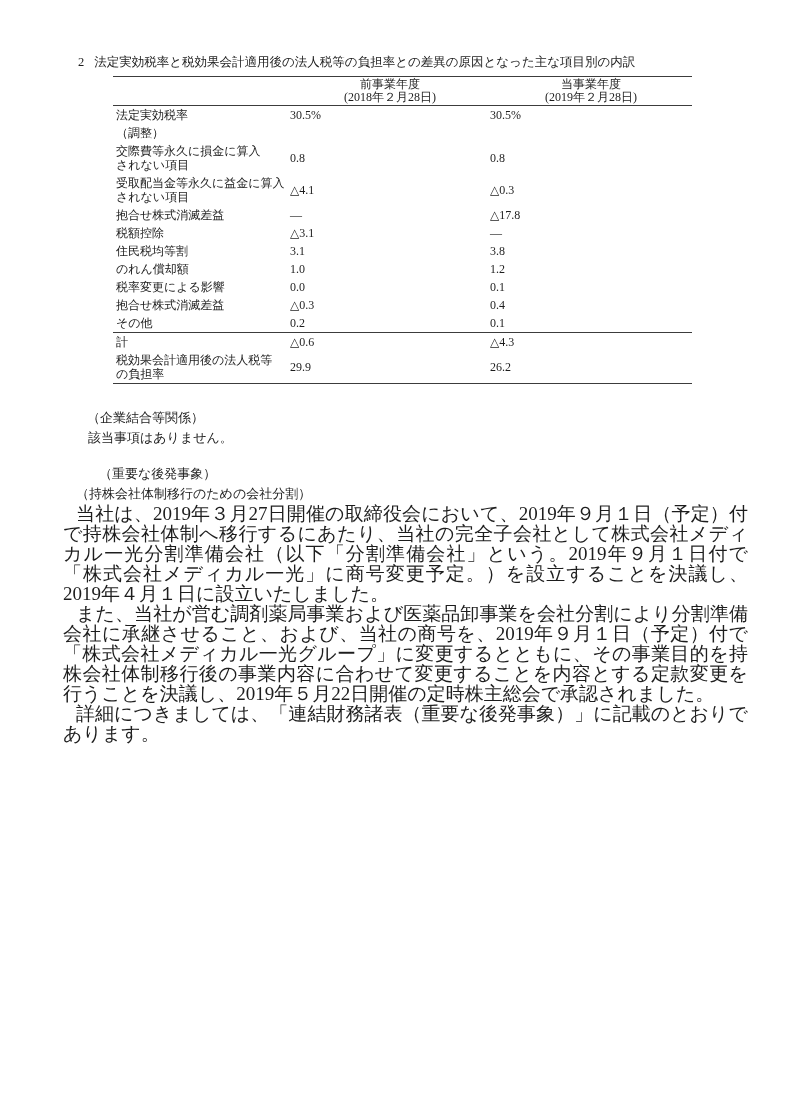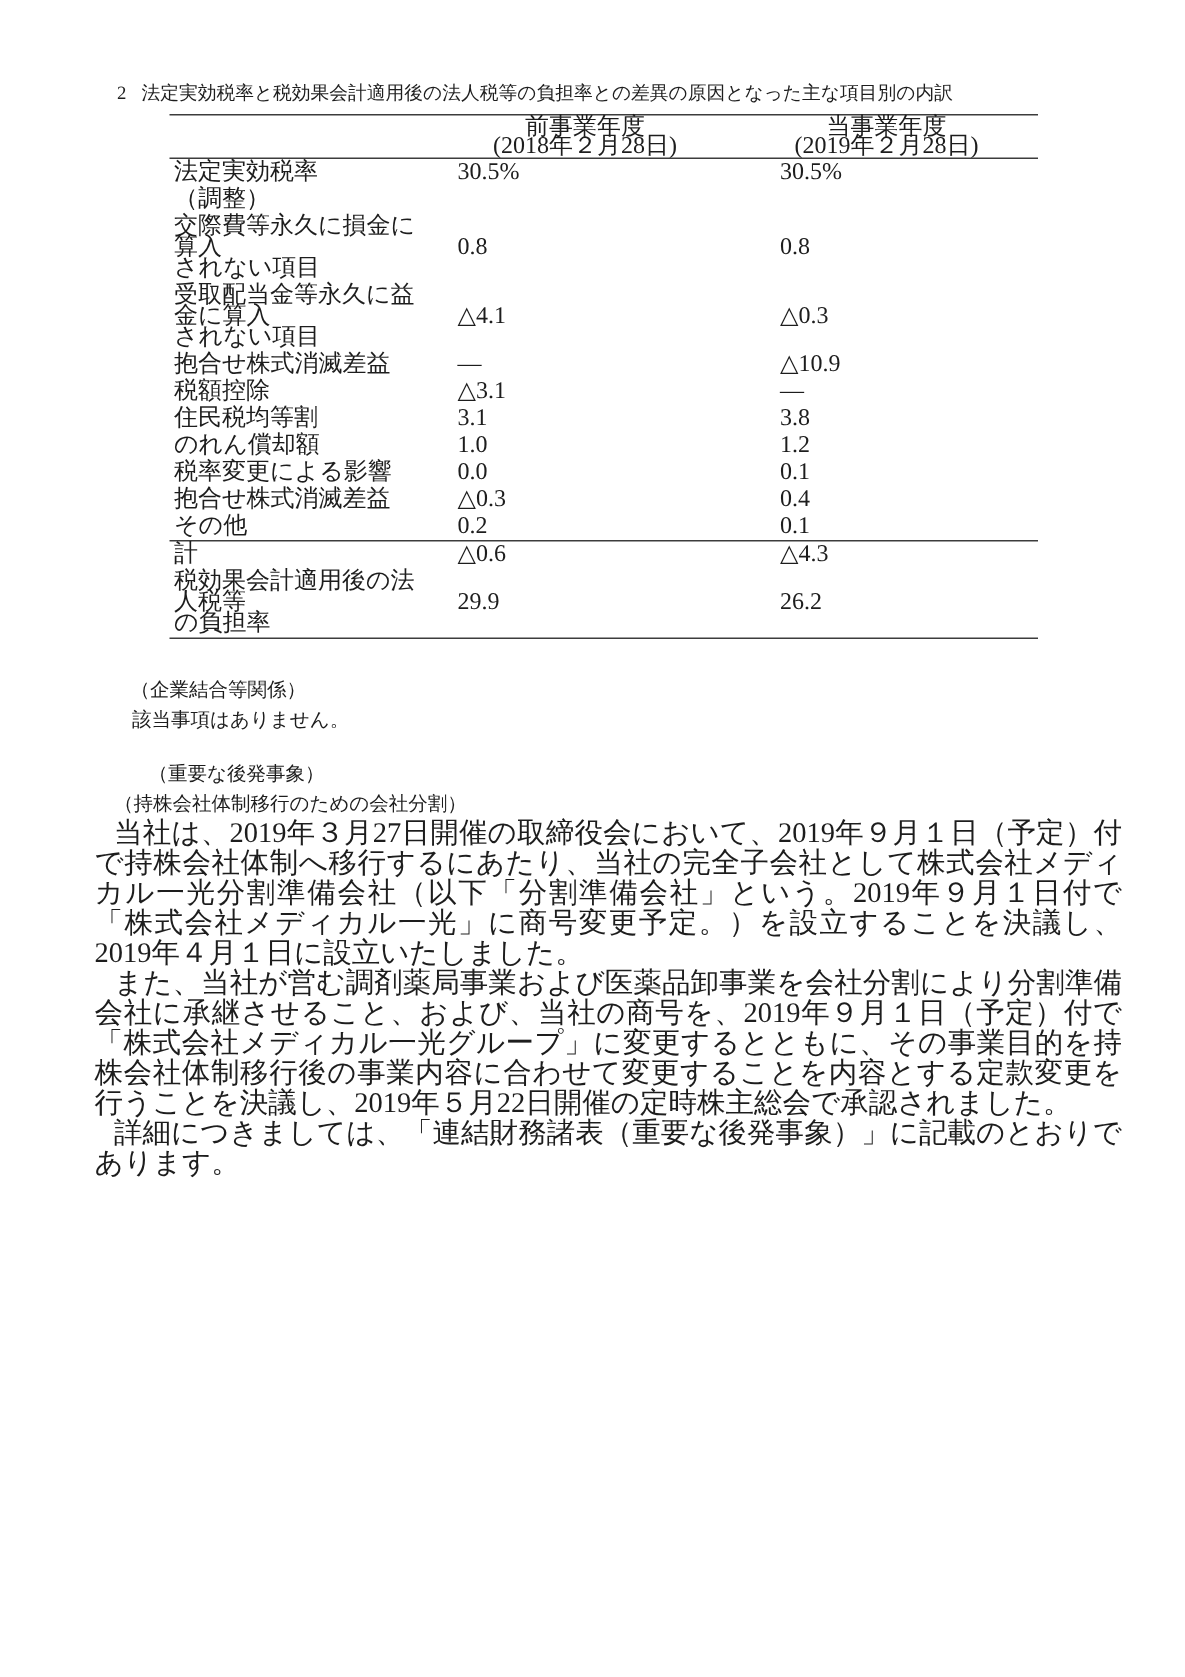--- a/index.html
+++ b/index.html
@@ -15,35 +15,34 @@
   .content { padding:54px 42px 0 63px; }
 
   
   .doc-title { font-size:12.5px; line-height:16px; margin-left:15px; white-space:nowrap; }
   .doc-title .no { display:inline-block; margin-right:10px; }
 
   
   .tax-table {
     margin:6px 0 0 50px;
     width:579px;
-    font-size:16px;
+    font-size:12px;
     border-top:1px solid #3c3c3c;
     border-bottom:1px solid #3c3c3c;
   }
   .thead {
     display:grid; grid-template-columns:177px 200px 202px;
     border-bottom:1px solid #3c3c3c;
     padding:1px 0;
   }
   .th { text-align:center; line-height:13px; }
   .tr {
     display:grid; grid-template-columns:177px 200px 202px;
     align-items:center;
     padding:2px 0;
-    gap:15px;
   }
   .tr.rule-above { border-top:1px solid #3c3c3c; }
   .td.label { line-height:14px; padding-left:3px; }
   .td.num  { text-align:left; line-height:14px; }
   .td.num.prev { padding-right:47px; }
   .td.num.curr { padding-right:49px; }
   .pct { display:inline-block; width:0; overflow:visible; white-space:pre; }
 
   
   .sec { font-size:13px; line-height:20px; }
@@ -106,21 +105,21 @@
             <div class="td num curr">0.8</div>
           </div>
           <div class="tr">
             <div class="td label">受取配当金等永久に益金に算入<br>されない項目</div>
             <div class="td num prev">△4.1</div>
             <div class="td num curr">△0.3</div>
           </div>
           <div class="tr">
             <div class="td label">抱合せ株式消滅差益</div>
             <div class="td num prev">―</div>
-            <div class="td num curr">△10.9</div>
+            <div class="td num curr">△17.8</div>
           </div>
           <div class="tr">
             <div class="td label">税額控除</div>
             <div class="td num prev">△3.1</div>
             <div class="td num curr">―</div>
           </div>
           <div class="tr">
             <div class="td label">住民税均等割</div>
             <div class="td num prev">3.1</div>
             <div class="td num curr">3.8</div>

